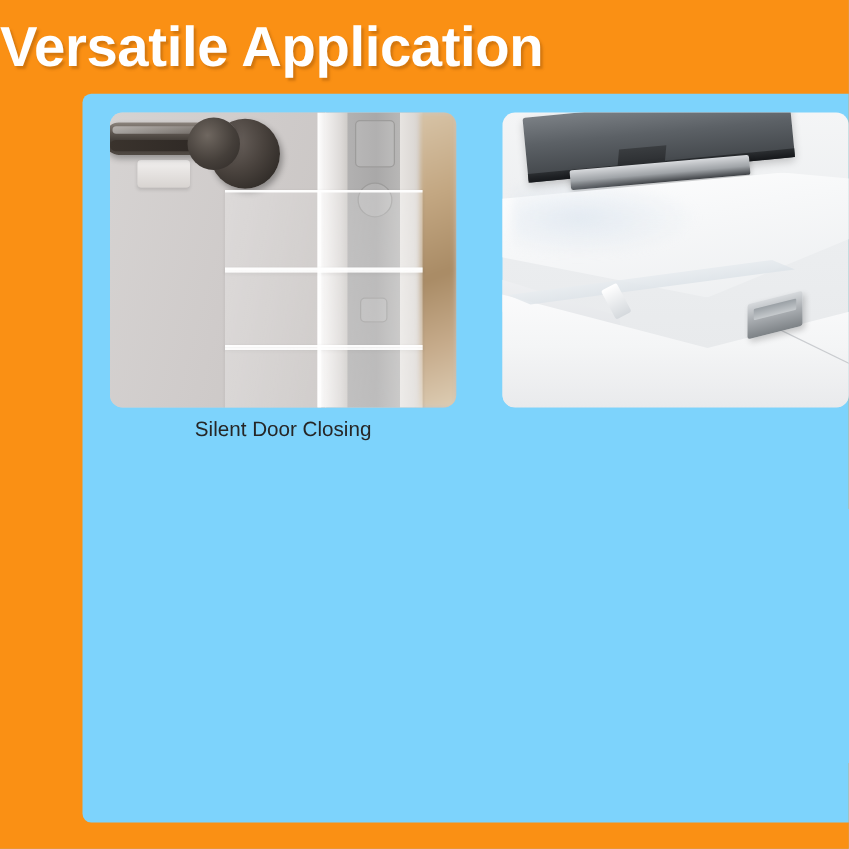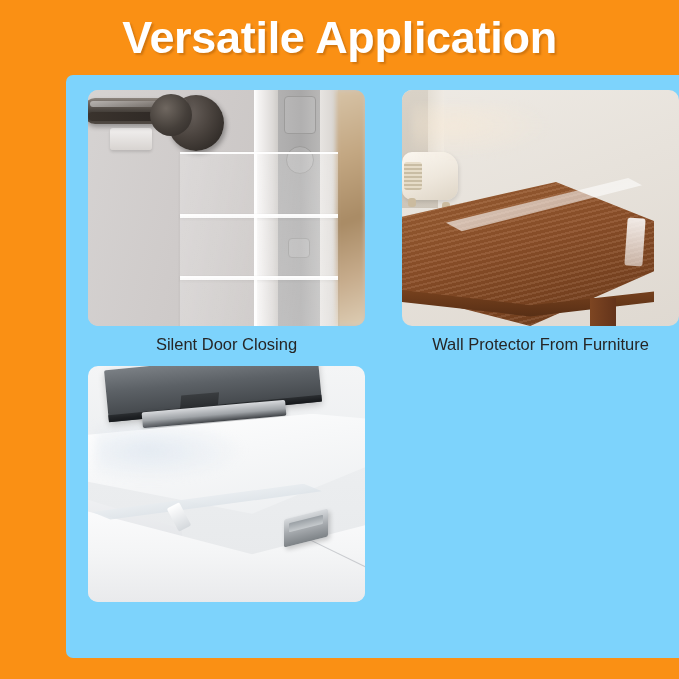--- a/index.html
+++ b/index.html
@@ -20,21 +20,21 @@
     background: #fa9014;
   }
 
   
   .title-bar {
     position: absolute;
     left: 0; top: 0;
     width: 679px; height: 75px;
     display: flex;
     align-items: center;
-    justify-content: center;
+    justify-content: flex-start;
   }
   .title-text {
     font-size: 45px;
     font-weight: bold;
     color: #ffffff;
     letter-spacing: -0.3px;
     line-height: 1;
     text-shadow: 2px 2px 2px rgba(120,60,0,0.30);
     white-space: nowrap;
   }
@@ -403,43 +403,20 @@
           <div class="p1-lever-base"></div>
 
           <div class="guard g1"></div>
           <div class="guard g2"></div>
           <div class="guard g3"></div>
         </div>
         <div class="caption">Silent Door Closing</div>
       </div>
 
 
-      <div class="cell">
-        <div class="photo p3">
-          <div class="p3-wallL"></div>
-          <div class="p3-wallcorner"></div>
-
-          <div class="p3-appliance">
-            <div class="p3-grille"></div>
-          </div>
-          <div class="p3-foot" style="left:6px;top:108px;"></div>
-          <div class="p3-foot" style="left:40px;top:112px;"></div>
-
-          <div class="p3-table">
-            <div class="p3-grain"></div>
-          </div>
-          <div class="p3-sheen"></div>
-          <div class="p3-apron"></div>
-          <div class="p3-leg"></div>
-
-          <div class="p3-edge"></div>
-          <div class="p3-edge-cap"></div>
-        </div>
-        <div class="caption">Wall Protector From Furniture</div>
-      </div>
 
       <div class="cell">
         <div class="photo p4">
           <div class="p4-monitor">
             <div class="p4-monitor-edge"></div>
           </div>
           <div class="p4-stand"></div>
           <div class="p4-base"></div>
 
           <div class="p4-top"></div>

